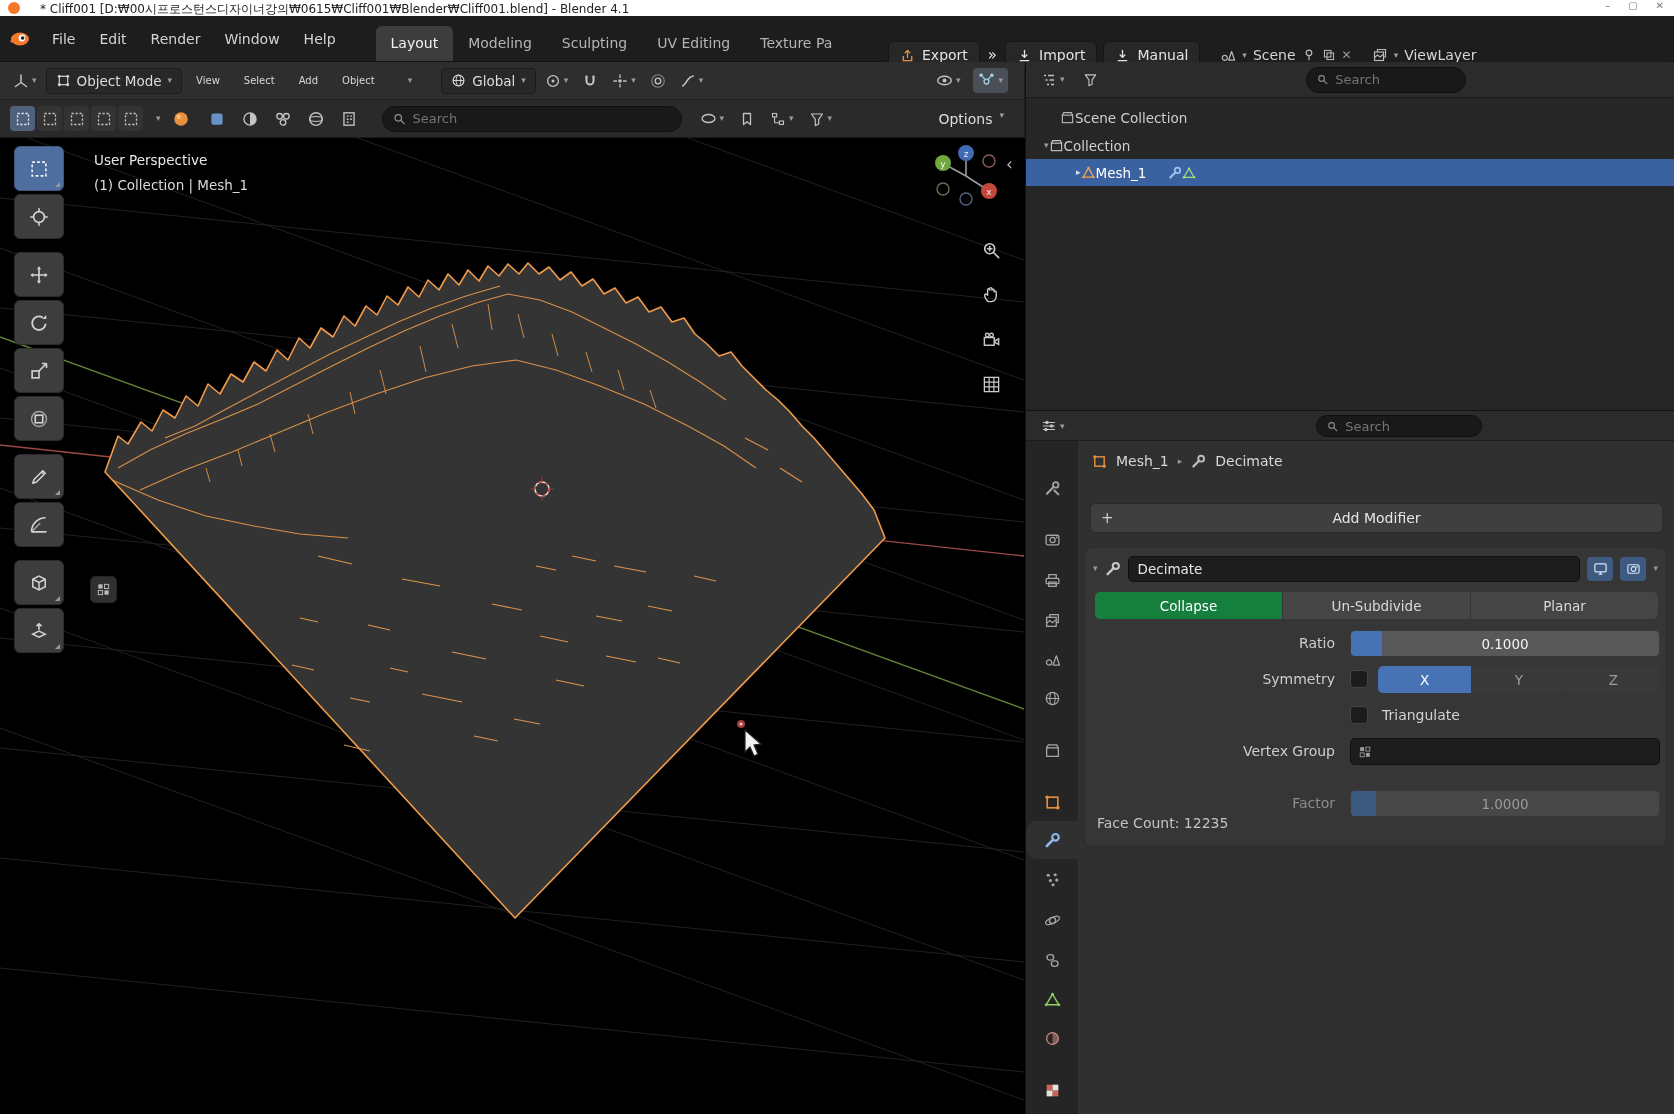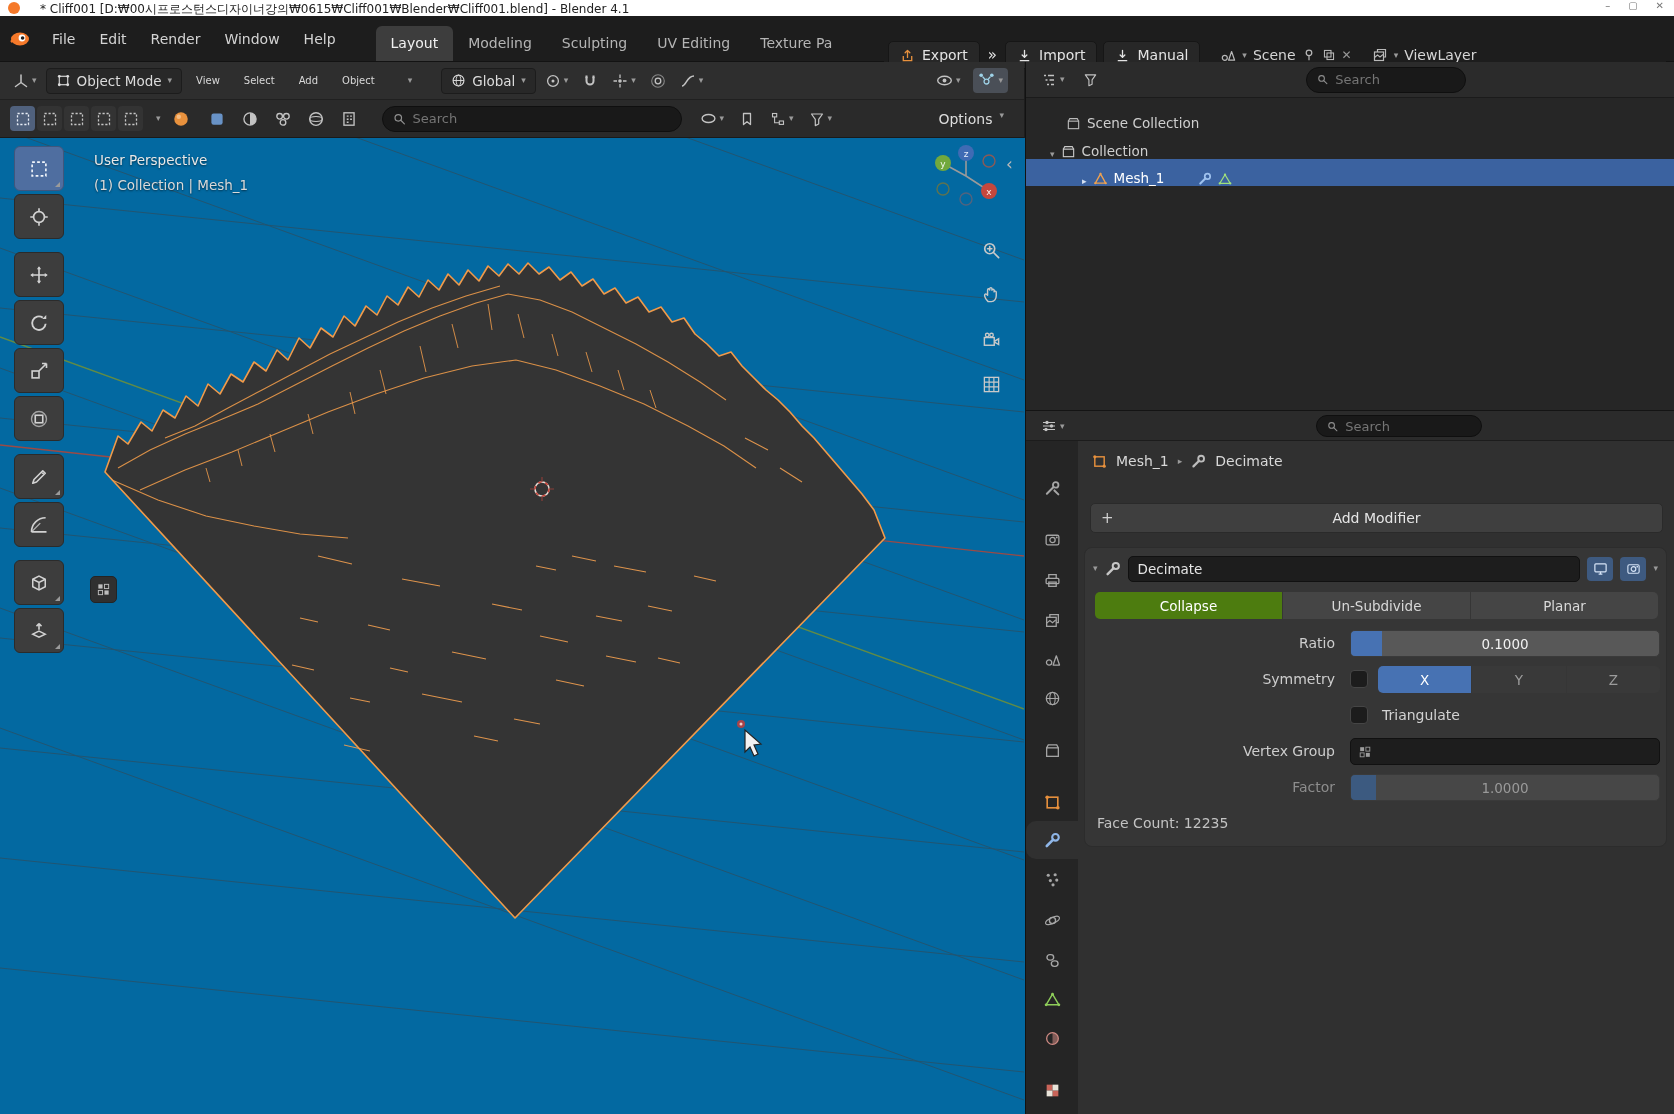--- a/index.html
+++ b/index.html
@@ -35,57 +35,57 @@
   .icbtn.on{background:#4a4f57;color:#9fd3e8}
   .vp-right{margin-left:auto;display:flex;align-items:center;gap:8px;padding-right:8px}
   .mode5{display:flex;gap:2px}
   .m5{width:25px;height:25px;border-radius:4px;display:flex;align-items:center;justify-content:center;color:#c6c6c6;background:#333}
   .m5.active{background:#50617d;color:#e8eef7}
   .search{display:flex;align-items:center;gap:7px;background:#191919;border:1px solid #0f0f0f;border-radius:13px;padding:0 10px;height:26px;color:#8f8f8f}
   .search input{background:transparent;border:none;outline:none;color:#c9c9c9;font-size:13px;width:100%;font-family:inherit}
   .vp-search{width:300px;margin-left:14px}
   .options{margin-left:auto;display:flex;align-items:flex-start;gap:7px;color:#dedede;font-size:14px;padding-right:10px}
   
-  .canvas{position:absolute;left:0;top:76px;width:1064px;height:976px;background:#0369a1;overflow:hidden}
+  .canvas{position:absolute;left:0;top:76px;width:1064px;height:976px;background:#000000;overflow:hidden}
   .ovl-text{position:absolute;left:94px;top:14px;color:#e9e9e9;font-size:13.5px;text-shadow:0 1px 2px rgba(0,0,0,.55)}
   .ovl-text .l2{margin-top:9px;color:#dadada}
   .toolbar{position:absolute;left:14px;top:8px;width:50px;display:flex;flex-direction:column;gap:3px}
   .tbtn{width:50px;height:45px;background:#3d3d3d;border:1px solid #2b2b2b;border-radius:6px;display:flex;align-items:center;justify-content:center;color:#d2d2d2;position:relative}
   .tbtn.active{background:#4f6ea0;border-color:#40567c;color:#f2f6fb}
   .tbtn .subtri{position:absolute;right:3px;bottom:3px;width:0;height:0;border-left:5px solid transparent;border-bottom:5px solid #9a9a9a}
   .tgap{height:7px}
   .minisq{position:absolute;left:90px;top:438px;width:27px;height:27px;background:#303030;border:1px solid #242424;border-radius:5px;display:flex;align-items:center;justify-content:center;color:#bdbdbd}
   .side-ic{position:absolute;left:974px;width:34px;height:34px;display:flex;align-items:center;justify-content:center;color:#c9c9c9}
   .collapse-arrow{position:absolute;left:1006px;top:16px;color:#b9b9b9;font-size:17px}
   
   .rightcol{position:absolute;left:1025px;top:62px;width:649px;height:1052px;border-left:1px solid #121212;background:#262626}
   .outliner{position:absolute;left:0;top:0;width:649px;height:348px;background:#262626}
   .ol-head{position:absolute;left:0;top:0;width:100%;height:36px;background:#2b2b2b;border-bottom:1px solid #1b1b1b;display:flex;align-items:center;gap:8px;padding:0 10px}
-  .ol-row{position:absolute;left:0;width:100%;height:27px;display:flex;align-items:flex-end;gap:6px;font-size:13.5px;color:#cfcfcf}
+  .ol-row{position:absolute;left:0;width:100%;height:27px;display:flex;align-items:center;gap:0;font-size:13.5px;color:#cfcfcf}
   .ol-row.sel{background:#3b62a0;color:#fff}
   .ol-spacer{display:inline-block}
   .props{position:absolute;left:0;top:348px;width:649px;height:704px;background:#303030;border-top:1px solid #141414}
   .pr-head{position:absolute;left:0;top:0;width:100%;height:30px;background:#2b2b2b;border-bottom:1px solid #1c1c1c}
   .pr-tabs{position:absolute;left:0;top:30px;width:52px;bottom:0;background:#252525}
   .ptab{position:absolute;left:0;width:52px;height:38px;display:flex;align-items:center;justify-content:center;color:#a6a6a6}
   .ptab.active{background:#303030;border-radius:10px 0 0 10px;color:#8fb6e8}
   .pcontent{position:absolute;left:52px;top:30px;right:0;bottom:0;background:#303030;font-size:14px}
   .crumb{position:absolute;left:14px;top:12px;display:flex;align-items:center;gap:9px;color:#d8d8d8}
   .addmod{position:absolute;left:12px;top:62px;width:573px;height:30px;background:#3f3f3f;border:1px solid #2a2a2a;border-radius:5px;display:flex;align-items:center;justify-content:center;color:#e6e6e6}
   .addmod .plus{position:absolute;left:10px;color:#cfcfcf;font-size:15px}
   .panel{position:absolute;left:6px;top:106px;width:583px;height:300px;background:#363636;border:1px solid #2c2c2c;border-radius:8px}
   .pnl-head{position:absolute;left:8px;top:7px;right:8px;height:27px;display:flex;align-items:center;gap:7px}
   .name-field{flex:1;height:26px;background:#1d1d1d;border:1px solid #111;border-radius:5px;display:flex;align-items:center;padding:0 9px}
   .name-field input{background:transparent;border:none;outline:none;color:#e4e4e4;font-size:13.5px;width:100%;font-family:inherit}
   .tgl{width:26px;height:24px;border-radius:4px;background:#3e5a80;display:flex;align-items:center;justify-content:center;color:#d6e4f6}
   .modes{position:absolute;left:10px;top:44px;width:563px;height:27px;display:flex;gap:1px}
   .mseg{flex:1;display:flex;align-items:center;justify-content:center;background:#454545;color:#d9d9d9;font-size:13.5px}
   .mseg:first-child{border-radius:5px 0 0 5px}
   .mseg:last-child{border-radius:0 5px 5px 0}
-  .mseg.on{background:#4d7c0f;color:#fff}
+  .mseg.on{background:#15803d;color:#fff}
   .prow{position:absolute;left:0;width:100%;height:27px}
   .plabel{position:absolute;left:0;width:250px;text-align:right;line-height:27px;color:#cdcdcd}
   .plabel.dim{color:#8d8d8d}
   .slider{position:absolute;left:265px;width:310px;height:27px;background:#585858;border-radius:5px;overflow:hidden;border:1px solid #3a3a3a}
   .slider .fill{position:absolute;left:0;top:0;bottom:0;background:#4772b3}
   .slider .val{position:absolute;inset:0;display:flex;align-items:center;justify-content:center;color:#f2f2f2;font-size:13.5px}
   .slider.dis{background:#474747}
   .slider.dis .fill{background:#3c5a80}
   .slider.dis .val{color:#9a9a9a}
   .cbx{position:absolute;left:265px;top:4px;width:18px;height:18px;background:#1c1c1c;border:1px solid #454545;border-radius:4px}
@@ -962,21 +962,21 @@
 
           <div class="prow" style="top:190px">
             <span class="plabel">Vertex Group</span>
             <span class="vgfield">
               <svg class="sv" width="14" height="14">
                   <use href="#i-vgroup"></use>
                 </svg>
             </span>
           </div>
 
-          <div class="prow" style="top:226px">
+          <div class="prow" style="top:242px">
             <span class="plabel dim">Factor</span>
             <span class="slider dis">
               <span class="fill" style="width:8%"></span>
               <span class="val">1.0000</span>
             </span>
           </div>
 
           <div class="prow" style="top:262px">
             <span class="facecount">Face Count: 12235</span>
           </div>

